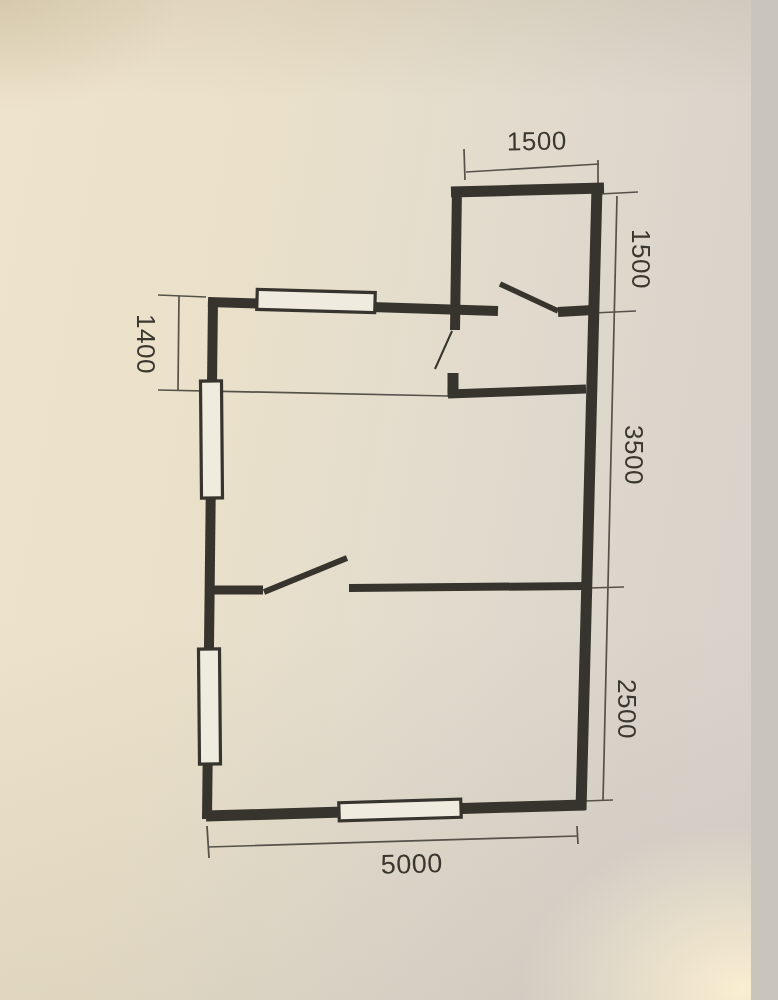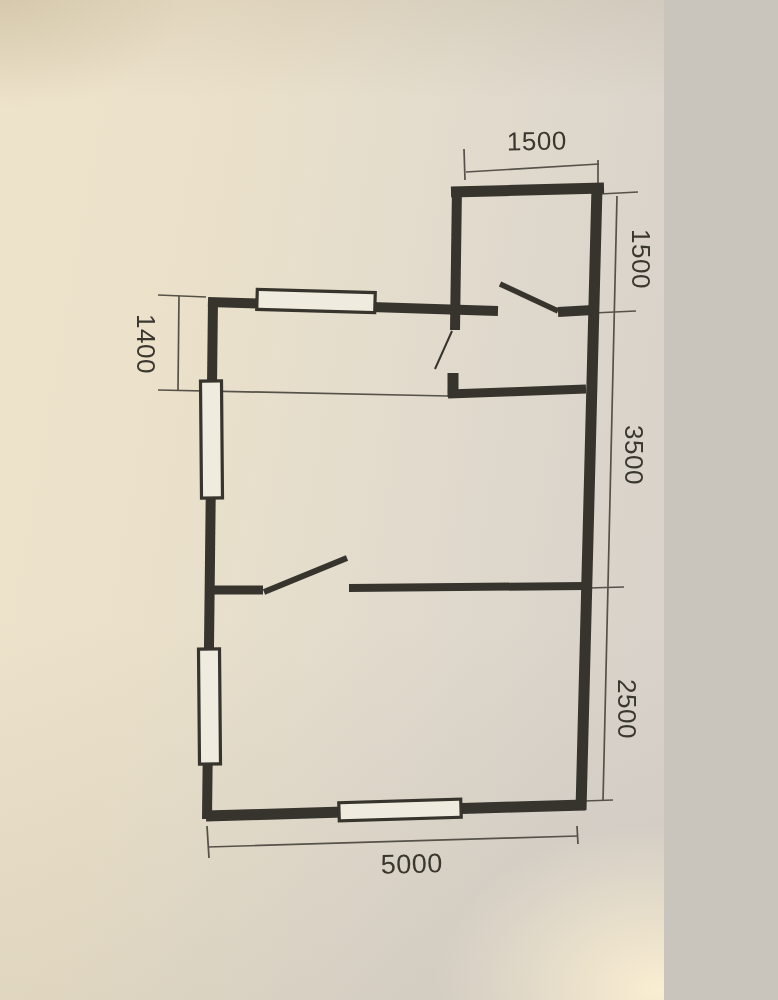--- a/index.html
+++ b/index.html
@@ -1,18 +1,18 @@
 <!DOCTYPE html>
 <html><head>
 <meta charset="utf-8">
 <style>
   html,body{margin:0;padding:0;background:#c9c4bc;}
   .photo{
     position:relative;
-    width:664px;height:1000px;
+    width:751px;height:1000px;
     overflow:hidden;
     background:
       radial-gradient(ellipse 300px 220px at 99% 99%, rgba(252,240,210,0.95), rgba(252,240,210,0) 75%),
       radial-gradient(ellipse 260px 160px at 0% 0%, rgba(150,125,88,0.16), rgba(150,125,88,0) 70%),
       linear-gradient(to bottom, rgba(140,120,88,0.12), rgba(140,120,88,0) 10%),
       linear-gradient(to bottom, rgba(0,0,0,0) 62%, rgba(118,113,106,0.10) 100%),
       linear-gradient(100deg, #eee4cb 0%, #ebe1ca 28%, #e3dccd 55%, #dad4cb 82%, #d8d2ca 100%);
     font-family:"Liberation Sans", sans-serif;
   }
   .plan-svg{

